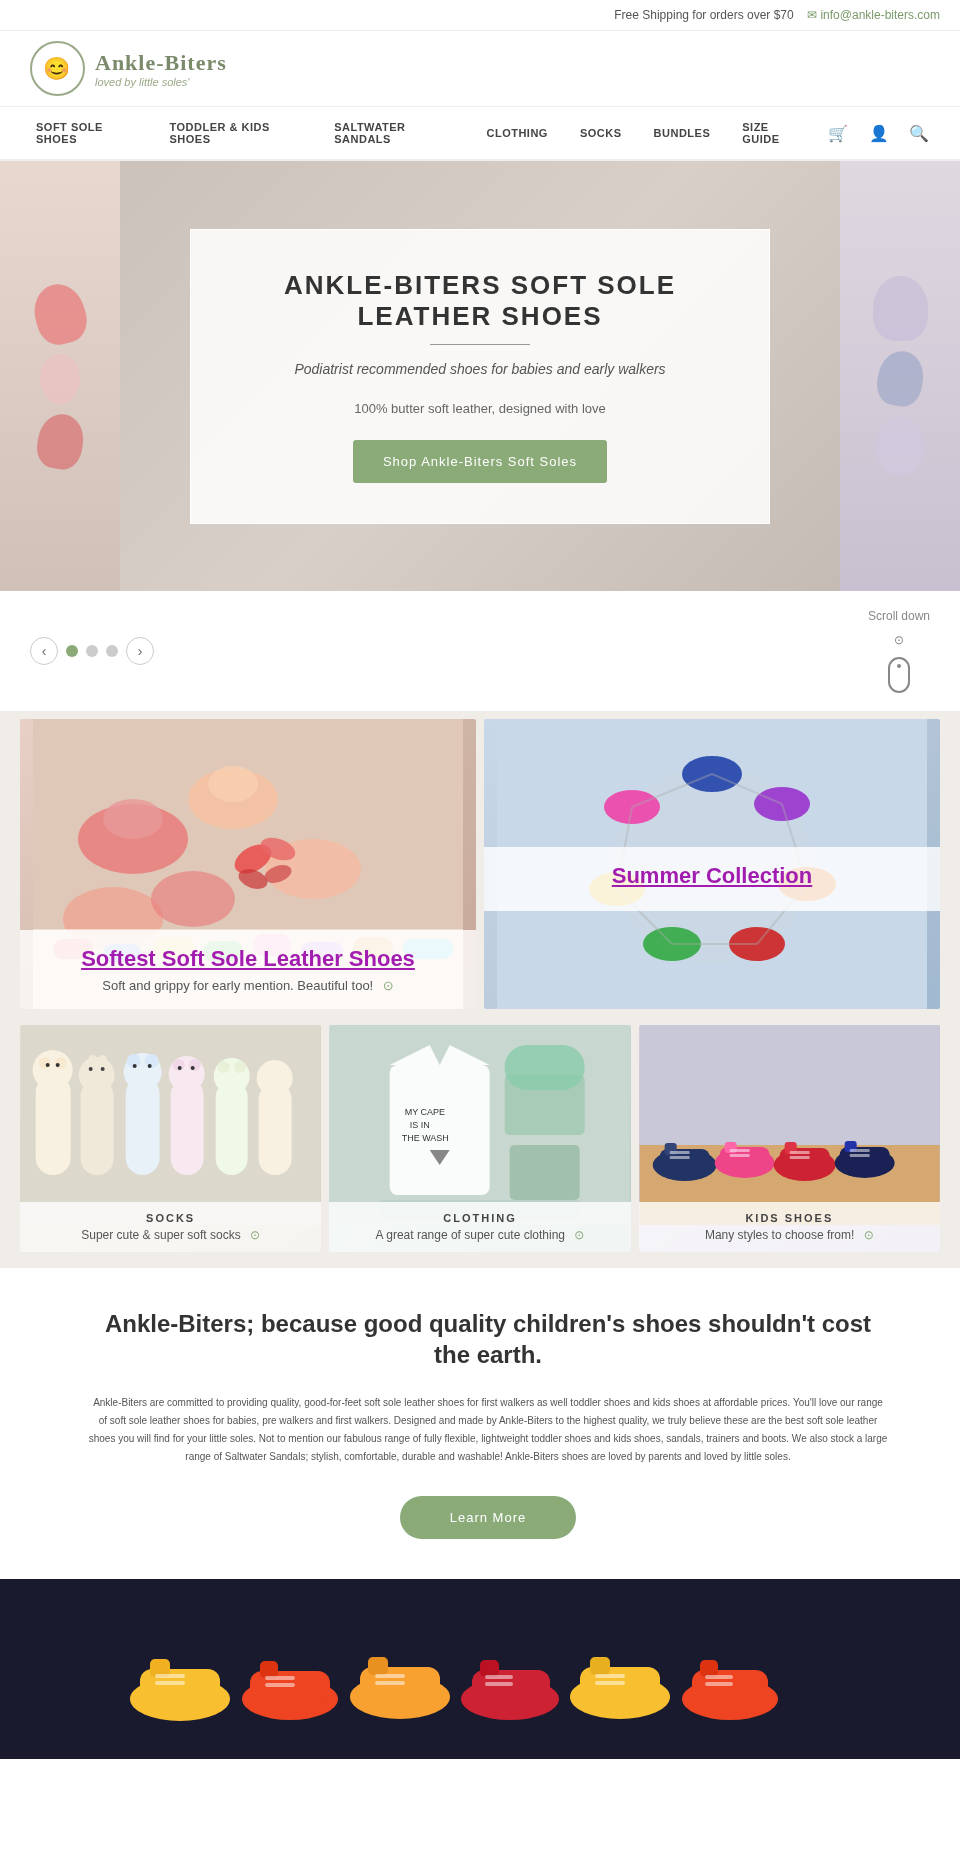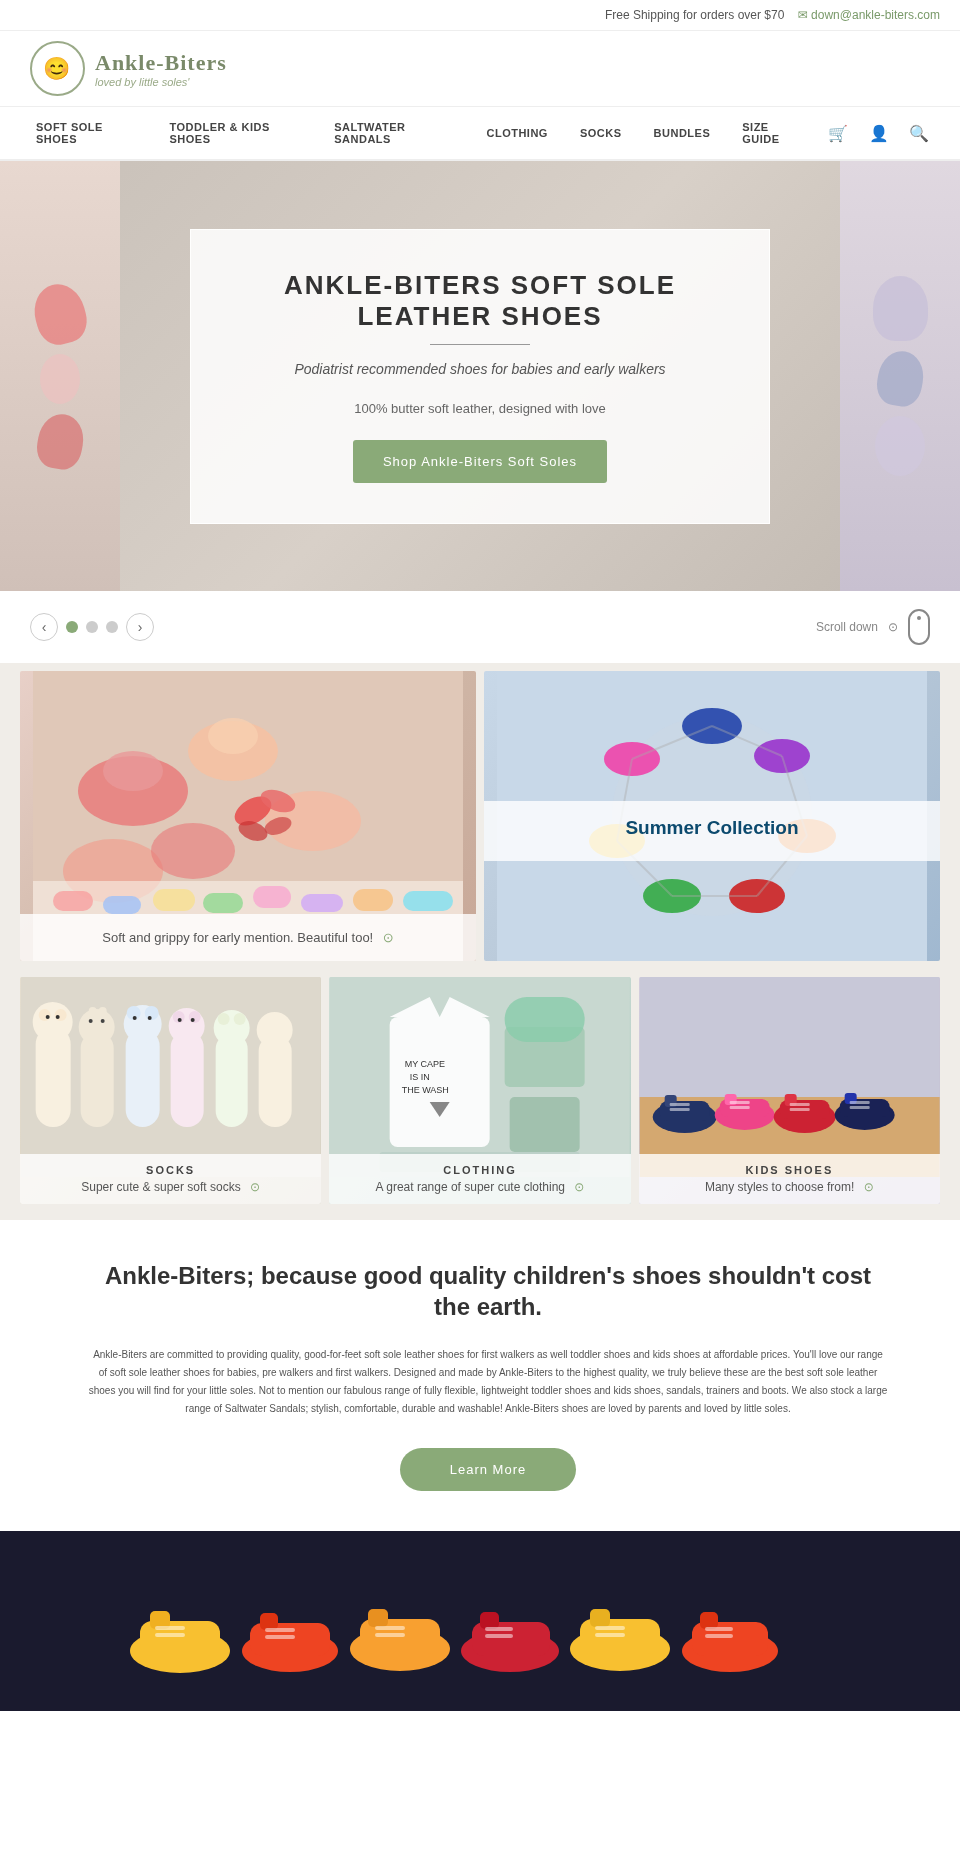--- a/index.html
+++ b/index.html
@@ -211,20 +211,21 @@
       border-radius: 50%;
       background: #ccc;
     }
     .slider-dot.active { background: #8aaa78; }
     .scroll-down {
       display: flex;
       align-items: center;
       gap: 10px;
       font-size: 12px;
       color: #888;
+      flex-direction: column;
     }
     .scroll-icon {
       width: 22px;
       height: 36px;
       border: 2px solid #888;
       border-radius: 11px;
       position: relative;
       display: flex;
       justify-content: center;
       padding-top: 5px;
@@ -265,24 +266,25 @@
       padding: 16px;
       text-align: center;
     }
     .card-overlay.center-overlay {
       top: 50%;
       transform: translateY(-50%);
       bottom: auto;
       height: auto;
     }
     .card-title {
-      font-size: 19px;
+      font-size: 22px;
       font-weight: bold;
-      color: #0c4a6e;
+      color: #a21caf;
       margin-bottom: 6px;
+      text-decoration: underline;
     }
     .card-subtitle {
       font-size: 13px;
       color: #555;
     }
     .card-arrow {
       display: inline-block;
       margin-left: 6px;
       color: #8aaa78;
     }
@@ -386,21 +388,21 @@
     .placeholder-kids {
       background: linear-gradient(135deg, #d8d0e0 0%, #c0b8d0 100%);
     }
   </style>
 </head>
 <body>
 
 <div class="top-bar">
   <span>Free Shipping for orders over $70</span>
   &nbsp;&nbsp;
-  <span class="email">down@ankle-biters.com</span>
+  <span class="email">info@ankle-biters.com</span>
 </div>
 
 <header class="header">
   <div class="logo-area">
     <div class="logo-circle">
       <span>😊</span>
     </div>
     <div class="logo-text">
       <span class="logo-name">Ankle-Biters</span>
       <span class="logo-tagline">loved by little soles'</span>
@@ -512,20 +514,21 @@
         <rect x="70" y="225" width="38" height="18" rx="9" fill="#a0c0f8" opacity="0.8"></rect>
         <rect x="120" y="218" width="42" height="22" rx="11" fill="#f8e090" opacity="0.8"></rect>
         <rect x="170" y="222" width="40" height="20" rx="10" fill="#90d890" opacity="0.8"></rect>
         <rect x="220" y="215" width="38" height="22" rx="11" fill="#f8a8d0" opacity="0.8"></rect>
         <rect x="268" y="223" width="42" height="18" rx="9" fill="#d0a8f8" opacity="0.8"></rect>
         <rect x="320" y="218" width="40" height="22" rx="11" fill="#f8c080" opacity="0.8"></rect>
         <rect x="370" y="220" width="50" height="20" rx="10" fill="#80e0f0" opacity="0.8"></rect>
       </svg>
     </div>
     <div class="card-overlay">
+      <div class="card-title">Softest Soft Sole Leather Shoes</div>
       <div class="card-subtitle">
         <span>Soft and grippy for early mention. Beautiful too!</span>
         <span class="card-arrow">⊙</span>
       </div>
     </div>
   </div>
 
   <div class="product-card">
     <div class="card-image-placeholder placeholder-summer" style="height:290px; position:relative;">
       <svg width="100%" height="100%" viewBox="0 0 430 290" xmlns="http://www.w3.org/2000/svg" style="position:absolute;top:0;left:0;">

